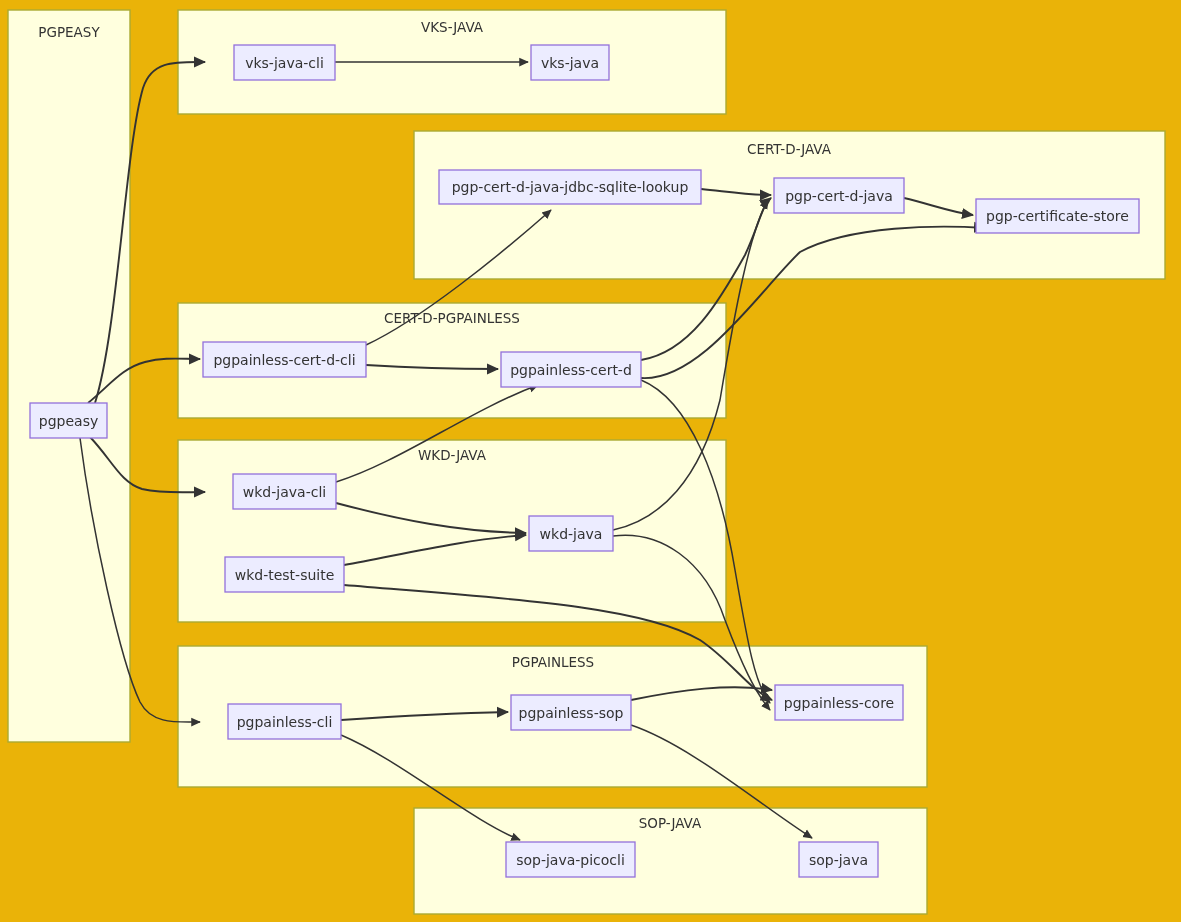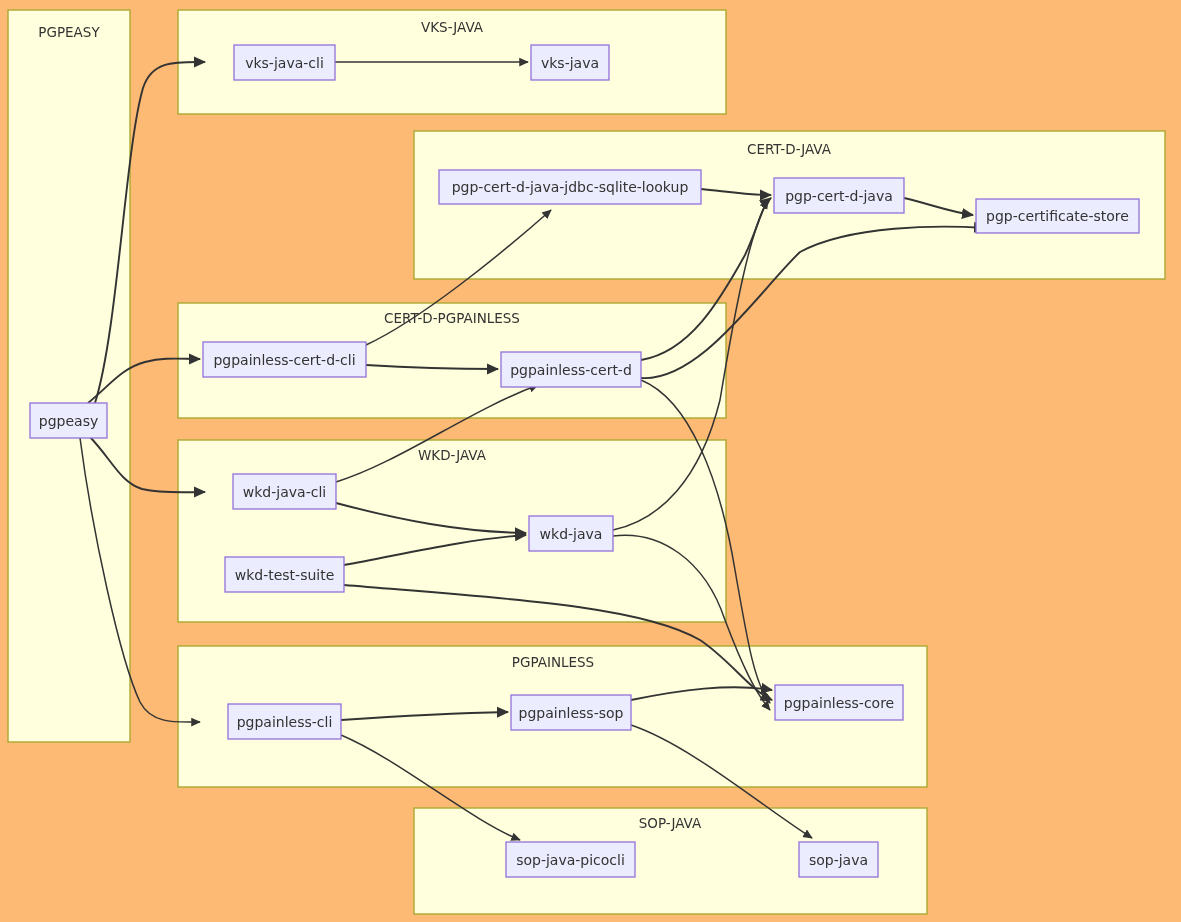--- a/index.html
+++ b/index.html
@@ -1,16 +1,16 @@
 <!DOCTYPE html>
 <html><head>
 <meta charset="utf-8">
 <style>
   html,body{margin:0;padding:0;background:#000;}
-  #stage{position:relative;width:1181px;height:922px;background:#fdba74;
+  #stage{position:relative;width:1181px;height:922px;background:#eab308;
          font-family:"DejaVu Sans","Liberation Sans",sans-serif;}
   svg#graph{position:absolute;left:0;top:0;width:1181px;height:922px;}
   .cluster-rect{fill:#ffffde;stroke:#aaaa33;stroke-width:1.4;}
   .cluster-title{fill:#333333;font-size:13.5px;text-anchor:middle;
                  font-family:"DejaVu Sans","Liberation Sans",sans-serif;}
   .node-rect{fill:#ececff;stroke:#9370db;stroke-width:1.3;}
   .node-label{fill:#333333;font-size:14px;text-anchor:middle;dominant-baseline:middle;
               font-family:"DejaVu Sans","Liberation Sans",sans-serif;}
   .edge-path{fill:none;stroke:#333333;stroke-width:1.9;}
   .edge-path.thin{stroke-width:1.5;}

